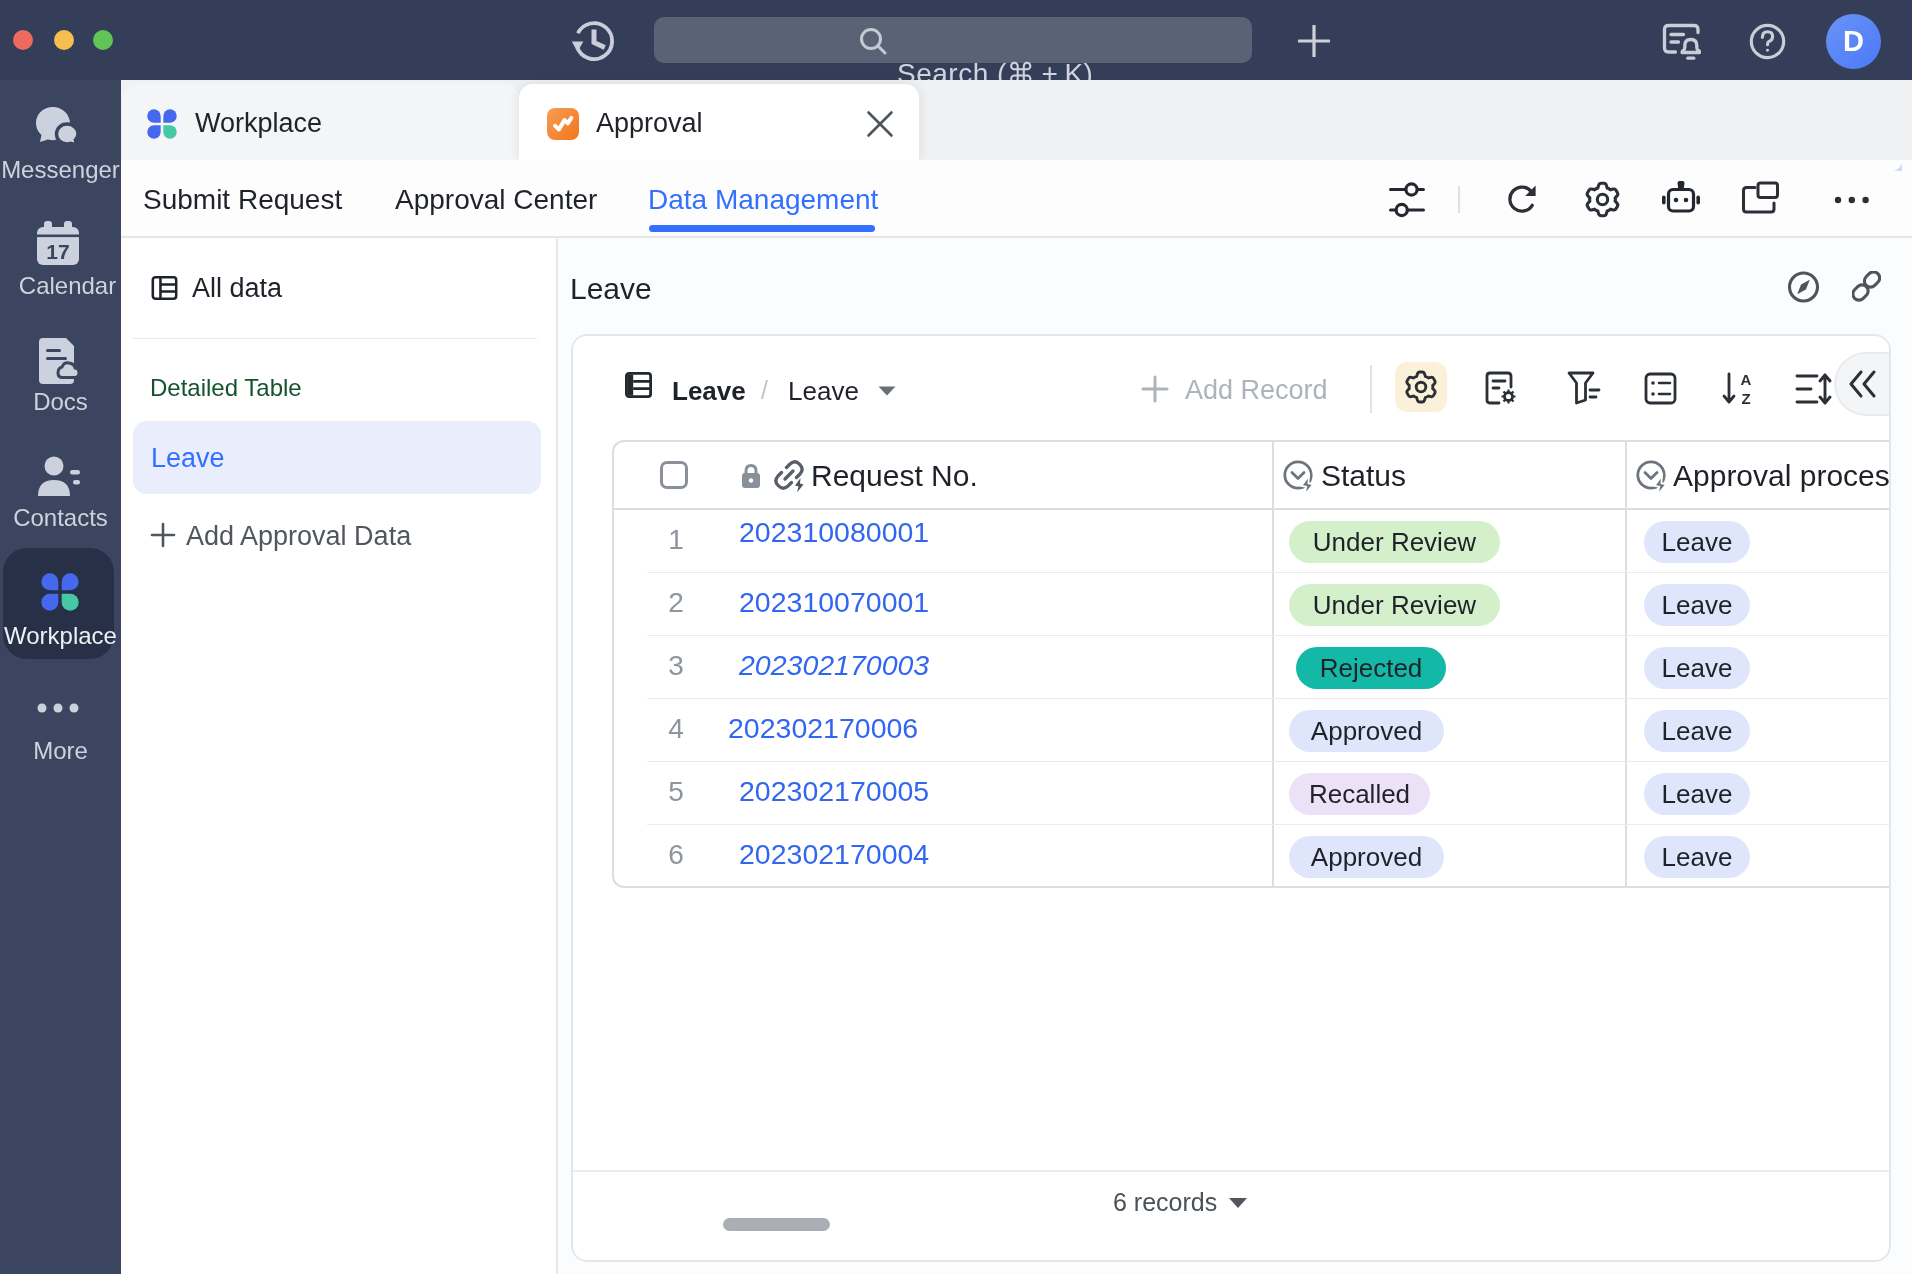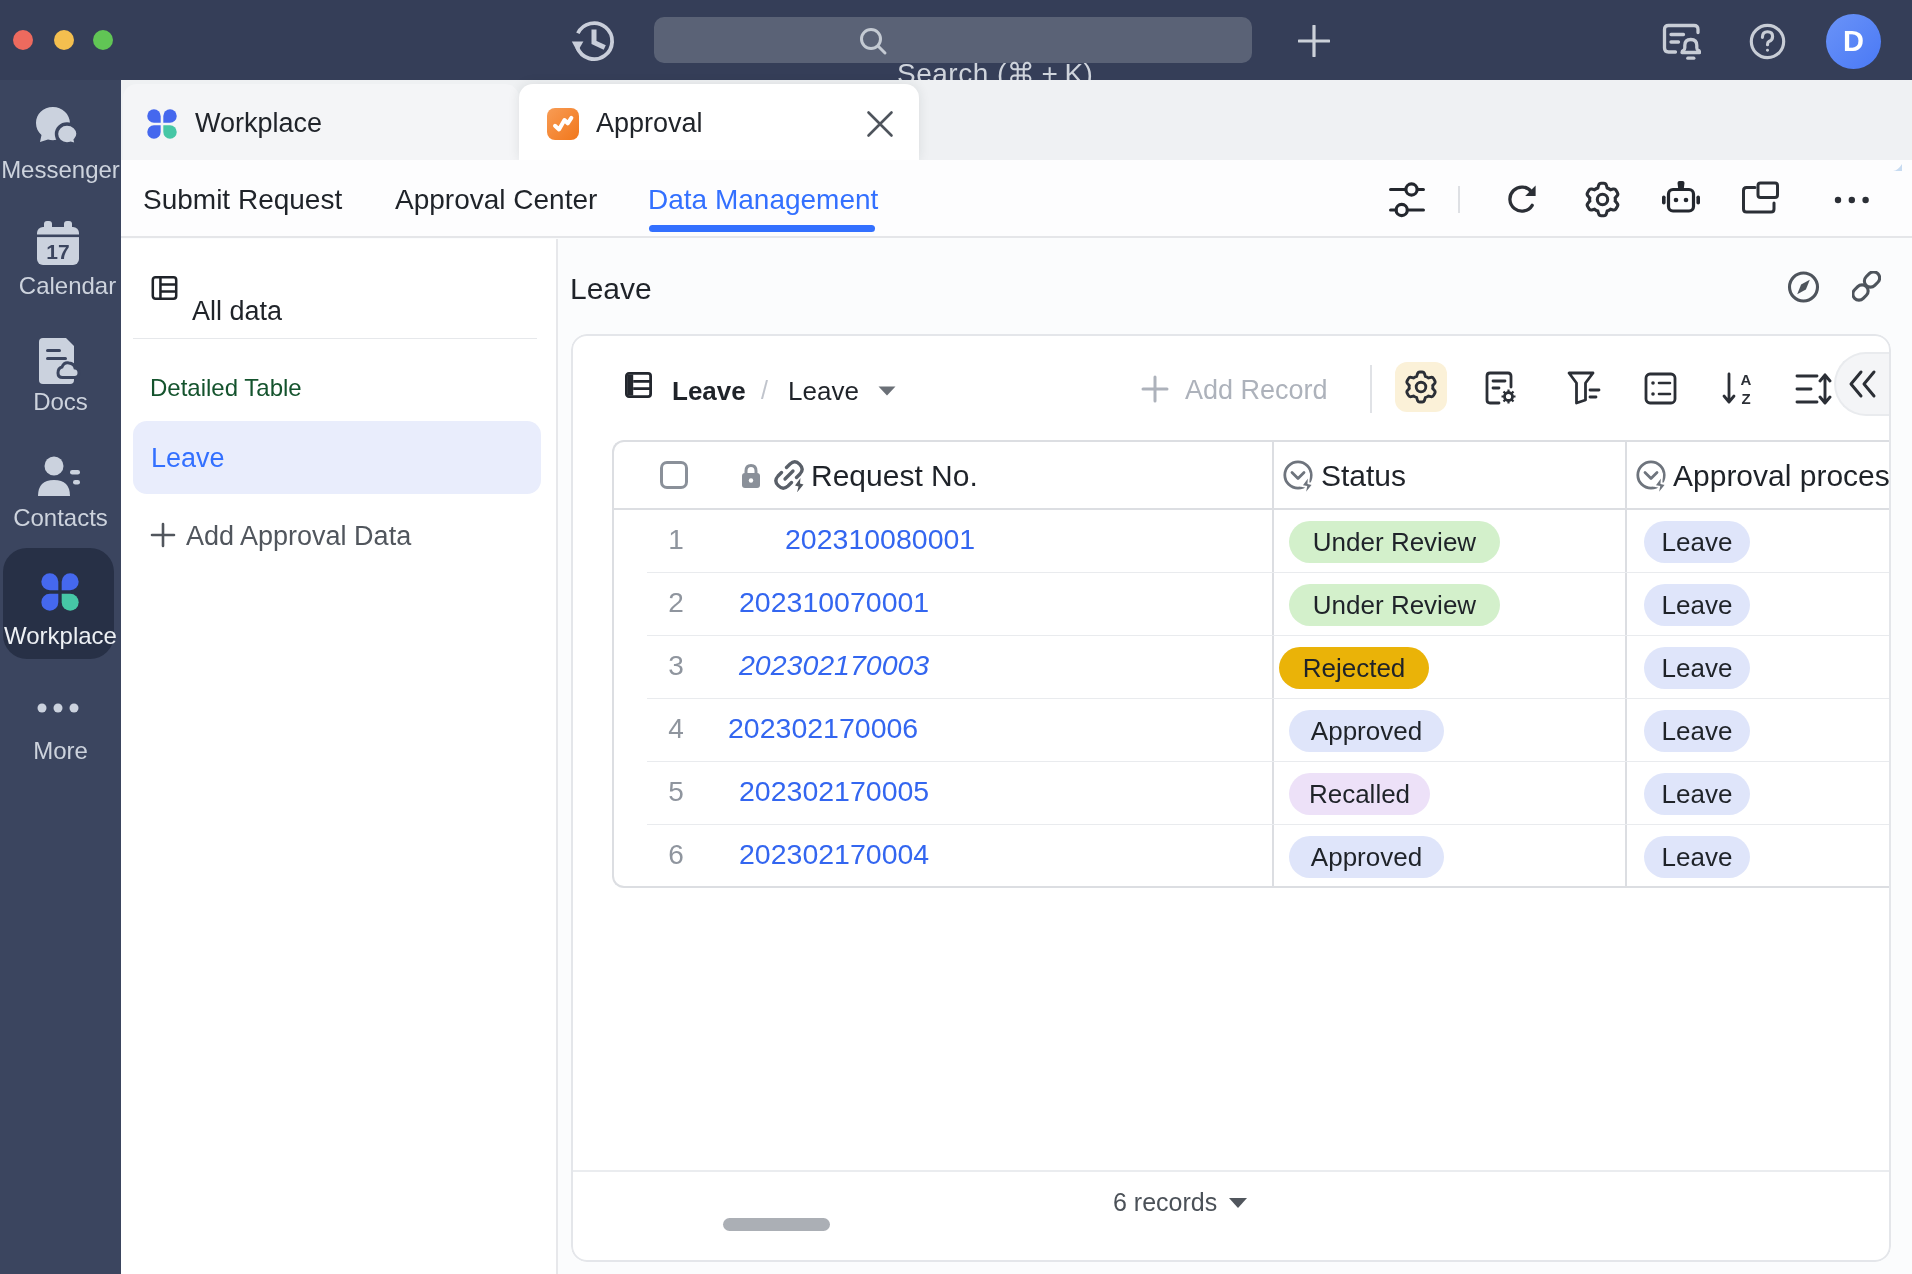--- a/index.html
+++ b/index.html
@@ -172,21 +172,21 @@
 </svg>
 <svg style="left:1893px; top:164px;" width="9" height="7" viewBox="0 0 9 7">
   <path d="M0 7 Q5 6.5 9 0 L9 7 Z" fill="#C7DBF1"></path>
 </svg>
 
 <div class="abs" id="leftpanel"></div>
 <svg style="left:151px; top:274px;" width="27" height="28" viewBox="0 0 30 30" fill="none" stroke="#1F2329" stroke-width="2.8">
   <rect x="2" y="3" width="26" height="24" rx="3"></rect>
   <path d="M10.5 3 L10.5 27 M10.5 11 L28 11 M10.5 19 L28 19"></path>
 </svg>
-<div class="abs" style="left:192px; top:273px; font-size:27px; font-weight:500; color:#1F2329;margin-top:23px;">All data</div>
+<div class="abs" style="left:192px; top:273px; font-size:27px; font-weight:500; color:#1F2329;">All data</div>
 <div class="abs" style="left:133px; top:338px; width:404px; height:1px; background:#E6E8EB;"></div>
 <div class="abs" style="left:150px; top:374px; font-size:24px; color:#14532d;">Detailed Table</div>
 <div class="abs" style="left:133px; top:421px; width:408px; height:73px; border-radius:14px; background:#E9EDFC;"></div>
 <div class="abs" style="left:151px; top:443px; font-size:27px; font-weight:500; color:#3370FF;">Leave</div>
 <svg style="left:150px; top:522px;" width="26" height="26" viewBox="0 0 26 26" stroke="#51565D" stroke-width="2.6" stroke-linecap="round">
   <path d="M13 2 L13 24 M2 13 L24 13"></path>
 </svg>
 <div class="abs" style="left:186px; top:521px; font-size:27px; color:#51565D;">Add Approval Data</div>
 
 <div class="abs" style="left:570px; top:272px; font-size:30px; font-weight:500; color:#1F2329;">Leave</div>
@@ -278,32 +278,32 @@
     </svg>
     <div class="abs hdr" style="left:707px; top:17px;">Status</div>
     <svg style="left:1022px; top:17px;" width="34" height="37" viewBox="0 0 34 37" fill="none">
       <circle cx="15" cy="16" r="13.2" stroke="#6E747D" stroke-width="2.8"></circle>
       <path d="M9 13.5 L15 19.5 L21 13.5" stroke="#6E747D" stroke-width="2.8" stroke-linecap="round" stroke-linejoin="round" fill="none"></path>
       <path d="M26 16.5 L18.5 26.8 L23.2 27.8 L21.6 36 L30.2 25.3 L25.4 24.2 Z" fill="#6E747D" stroke="#FFFFFF" stroke-width="1.8"></path>
     </svg>
     <div class="abs hdr" style="left:1059px; top:17px;">Approval process</div>
 
     <div class="abs rownum" style="left:37px; top:82px;">1</div>
-    <div class="abs rlink" style="left:125px; top:81px;margin-left:46px;">202310080001</div>
+    <div class="abs rlink" style="left:125px; top:74px;">202310080001</div>
     <div class="abs pill" style="left:675px; top:79px; width:211px; background:#D3F0CB;">Under Review</div>
     <div class="abs pill" style="left:1030px; top:79px; width:106px; background:#DFE5FA;">Leave</div>
     <div class="abs rowline" style="top:130px;"></div>
     <div class="abs rownum" style="left:37px; top:145px;">2</div>
     <div class="abs rlink" style="left:125px; top:144px;">202310070001</div>
     <div class="abs pill" style="left:675px; top:142px; width:211px; background:#D3F0CB;">Under Review</div>
     <div class="abs pill" style="left:1030px; top:142px; width:106px; background:#DFE5FA;">Leave</div>
     <div class="abs rowline" style="top:193px;"></div>
     <div class="abs rownum" style="left:37px; top:208px;">3</div>
     <div class="abs rlink" style="left:125px; top:207px;font-style:italic;">202302170003</div>
-    <div class="abs pill" style="left:665px; top:205px; width:150px; background:#eab308;">Rejected</div>
+    <div class="abs pill" style="left:682px; top:205px; width:150px; background:#14b8a6;">Rejected</div>
     <div class="abs pill" style="left:1030px; top:205px; width:106px; background:#DFE5FA;">Leave</div>
     <div class="abs rowline" style="top:256px;"></div>
     <div class="abs rownum" style="left:37px; top:271px;">4</div>
     <div class="abs rlink" style="left:114px; top:270px;">202302170006</div>
     <div class="abs pill" style="left:675px; top:268px; width:155px; background:#DFE5FA;">Approved</div>
     <div class="abs pill" style="left:1030px; top:268px; width:106px; background:#DFE5FA;">Leave</div>
     <div class="abs rowline" style="top:319px;"></div>
     <div class="abs rownum" style="left:37px; top:334px;">5</div>
     <div class="abs rlink" style="left:125px; top:333px;">202302170005</div>
     <div class="abs pill" style="left:675px; top:331px; width:141px; background:#EDE1F8;">Recalled</div>

